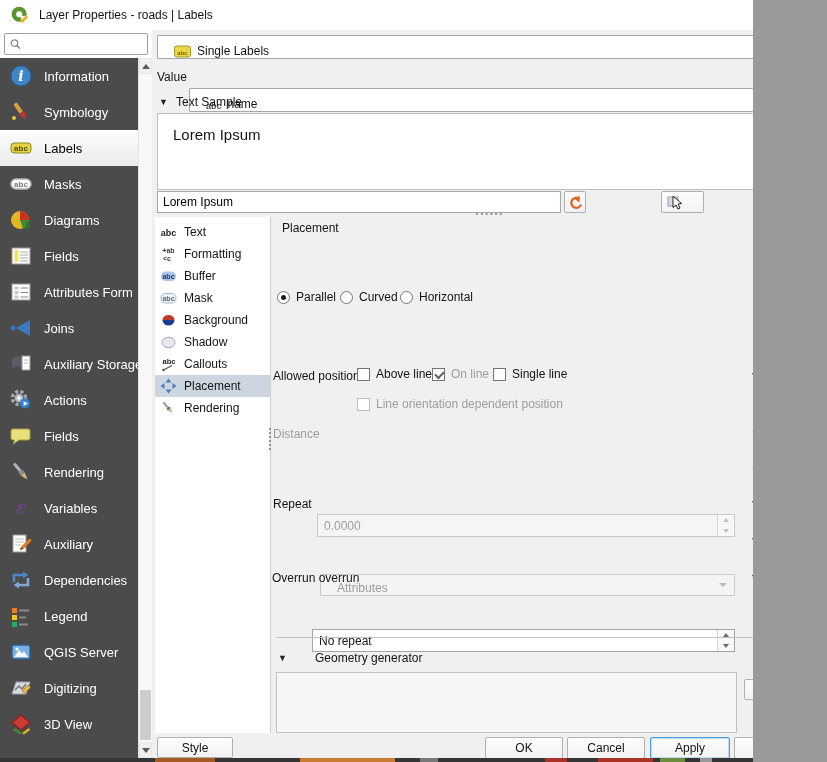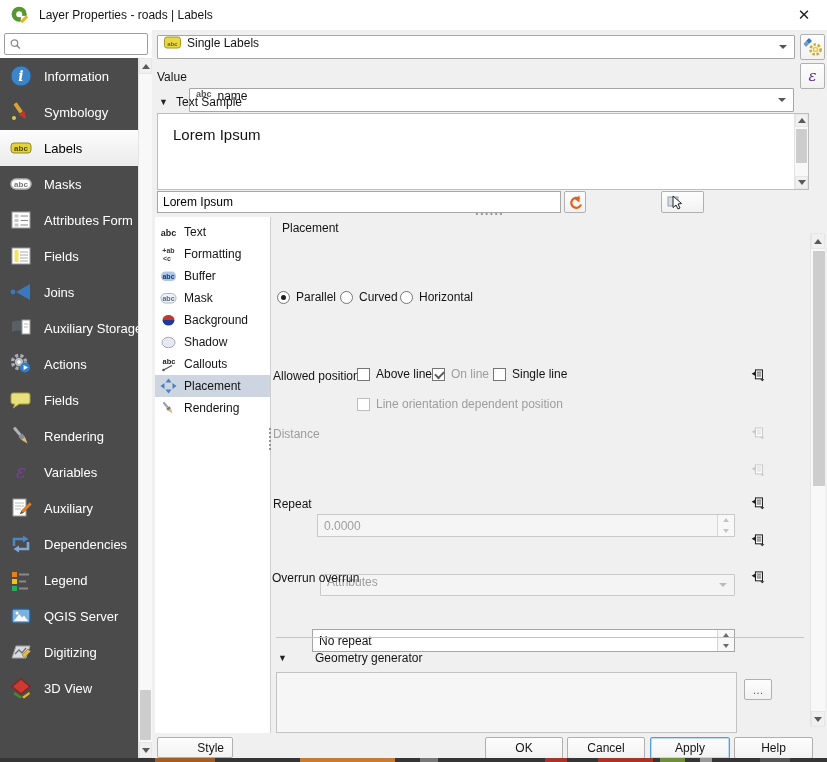--- a/index.html
+++ b/index.html
@@ -1,17 +1,17 @@
 <!DOCTYPE html>
 <html><head>
 <meta charset="utf-8">
 <style>
 *{box-sizing:border-box}
 body{margin:0;background:#9a9a9a}
-#win{position:relative;width:827px;height:762px;background:#f0f0f0;font:12px "Liberation Sans",sans-serif;color:#141414;overflow:hidden}
+#win{position:relative;width:753px;height:762px;background:#f0f0f0;font:12px "Liberation Sans",sans-serif;color:#141414;overflow:hidden}
 .abs{position:absolute}
 .bold{font-weight:normal}
 .dis{color:#9d9d9d}
 
 .titlebar{position:absolute;left:0;top:0;width:827px;height:30px;background:#fff;display:flex;align-items:center;padding:0 10px;gap:9px}
 .closex{margin-left:auto;font-size:15px;color:#222;width:26px;text-align:center;cursor:default}
 
 .search-area{position:absolute;left:0;top:30px;width:152px;height:28px;background:#fff}
 .searchbox{position:absolute;left:4px;top:3px;width:144px;height:22px;border:1px solid #9f9f9f;border-radius:2px;background:#fff;display:flex;align-items:center;padding:0 4px}
 
@@ -21,21 +21,21 @@
 .nico{flex:none}
 
 .sbtrack{background:#f8f8f8;border-left:1px solid #e4e4e4}
 .sbarrow{background:#f0f0f0;display:flex;align-items:center;justify-content:center;border:1px solid #e6e6e6}
 .tri-u{width:0;height:0;border:4px solid transparent;border-top:none;border-bottom:5px solid #5a5a5a}
 .tri-d{width:0;height:0;border:4px solid transparent;border-bottom:none;border-top:5px solid #5a5a5a}
 .sbthumb{background:#cdcdcd;border-radius:1px}
 
 .btn{border:1px solid #b0b0b0;background:linear-gradient(#fdfdfd,#f2f2f2);border-radius:2px;display:flex;align-items:center;justify-content:center}
 .btn.default{border:1px solid #4f9fdf;box-shadow:0 0 0 1px #bcdcf4 inset}
-.combo{border:1px solid #a6a6a6;background:#fff;display:flex;align-items:flex-start;padding:0 20px 0 6px;position:relative;border-radius:1px}
+.combo{border:1px solid #a6a6a6;background:#fff;display:flex;align-items:flex-end;padding:0 20px 0 16px;position:relative;border-radius:1px}
 .combo.grad{background:linear-gradient(#fefefe,#f0f0f0)}
 .combo .arr{position:absolute;right:7px;top:50%;margin-top:-2px;width:0;height:0;border:4px solid transparent;border-bottom:none;border-top:4px solid #555}
 .combo.disb{border-color:#c9c9c9;background:#f4f4f4;color:#9d9d9d}
 .combo.disb .arr{border-top-color:#bcbcbc}
 .spinbox{border:1px solid #a6a6a6;background:#fff;display:flex;align-items:center;padding:0 24px 0 6px;position:relative}
 .spinbox.disb{border-color:#c9c9c9;background:#f5f5f5;color:#9d9d9d}
 .spin{position:absolute;top:0;right:0;bottom:0;width:17px;border-left:1px solid #d6d6d6;display:flex;flex-direction:column}
 .spin div{flex:1;display:flex;align-items:center;justify-content:center;background:#f8f8f8}
 .spin .u::after{content:"";width:0;height:0;border:3px solid transparent;border-top:none;border-bottom:4px solid #6a6a6a}
 .spin .d::after{content:"";width:0;height:0;border:3px solid transparent;border-bottom:none;border-top:4px solid #6a6a6a}
@@ -122,40 +122,49 @@
       </div>
       <div class="navitem">
         <svg class="nico" width="24" height="24" viewBox="0 0 24 24">
             <rect x="2" y="7" width="20" height="10" rx="5" fill="#fdfdfd" stroke="#b5b5b5" stroke-width="1.5"></rect>
             <text x="12" y="15" text-anchor="middle" font-size="8" font-weight="bold" fill="#777" font-family="Liberation Sans,sans-serif">abc</text>
           </svg>
         <span>Masks</span>
       </div>
       <div class="navitem">
         <svg class="nico" width="24" height="24" viewBox="0 0 24 24">
+            <circle cx="11" cy="12" r="9" fill="#e3b71e"></circle>
+            <path d="M11 12 L11 3 A9 9 0 0 1 20 12 Z" fill="#cc2f26"></path>
+            <path d="M11 12 L20 12 A9 9 0 0 1 14 20.6 Z" fill="#3d8e33"></path>
+            <rect x="17" y="14" width="4" height="7" fill="#2f7030"></rect>
+          </svg>
+        <span>Diagrams</span>
+      </div>
+      <div class="navitem">
+        <svg class="nico" width="24" height="24" viewBox="0 0 24 24">
+            <rect x="3" y="4" width="18" height="16" fill="#fff" stroke="#999"></rect>
+            <rect x="5.5" y="6" width="4" height="12" fill="#f3e267"></rect>
+            <line x1="11" y1="8" x2="19" y2="8" stroke="#aaa"></line>
+            <line x1="11" y1="11" x2="19" y2="11" stroke="#aaa"></line>
+            <line x1="11" y1="14" x2="19" y2="14" stroke="#aaa"></line>
+            <line x1="11" y1="17" x2="19" y2="17" stroke="#aaa"></line>
+          </svg>
+        <span>Fields</span>
+      </div>
+      <div class="navitem">
+        <svg class="nico" width="24" height="24" viewBox="0 0 24 24">
             <rect x="3" y="4" width="18" height="16" fill="#fff" stroke="#999"></rect>
             <rect x="5.5" y="6.5" width="4" height="3" fill="#c8c8c8"></rect>
             <rect x="5.5" y="11" width="4" height="3" fill="#c8c8c8"></rect>
             <rect x="5.5" y="15.5" width="4" height="3" fill="#c8c8c8"></rect>
             <line x1="11.5" y1="8" x2="19" y2="8" stroke="#888"></line>
             <line x1="11.5" y1="12.5" x2="19" y2="12.5" stroke="#888"></line>
             <line x1="11.5" y1="17" x2="19" y2="17" stroke="#888"></line>
           </svg>
         <span>Attributes Form</span>
-      </div>
-      <div class="navitem">
-        <svg class="nico" width="24" height="24" viewBox="0 0 24 24">
-            <rect x="3" y="4" width="18" height="16" fill="#fff" stroke="#999"></rect>
-            <rect x="5.5" y="6" width="4" height="12" fill="#f3e267"></rect>
-            <line x1="11" y1="8" x2="19" y2="8" stroke="#aaa"></line>
-            <line x1="11" y1="11" x2="19" y2="11" stroke="#aaa"></line>
-            <line x1="11" y1="14" x2="19" y2="14" stroke="#aaa"></line>
-            <line x1="11" y1="17" x2="19" y2="17" stroke="#aaa"></line>
-          </svg>
-        <span>Fields</span>
       </div>
       <div class="navitem">
         <svg class="nico" width="24" height="24" viewBox="0 0 24 24">
             <polygon points="21,4 7,12 21,20" fill="#3a79bd"></polygon>
             <circle cx="4" cy="12" r="2.4" fill="#3a79bd"></circle>
           </svg>
         <span>Joins</span>
       </div>
       <div class="navitem">
         <svg class="nico" width="24" height="24" viewBox="0 0 24 24">
@@ -563,21 +572,21 @@
     <div class="abs sbarrow" style="left:0;top:0;width:14px;height:16px">
         <div class="tri-u"></div>
       </div>
     <div class="abs sbthumb" style="left:1.5px;top:18px;width:12px;height:235px"></div>
     <div class="abs sbarrow" style="left:0;top:478px;width:14px;height:16px">
         <div class="tri-d"></div>
       </div>
   </div>
 
   <div class="bottombar"></div>
-  <div class="abs btn" style="left:157px;top:737px;width:76px;height:21px;justify-content:flex-end;padding:0 8px">
+  <div class="abs btn" style="left:157px;top:737px;width:76px;height:21px;justify-content:center;padding:0 8px">
     <span>Style</span>
     <span class="arr" style="position:static;margin:0;border-top-color:#666"></span>
   </div>
   <div class="abs btn" style="left:485px;top:737px;width:78px;height:22px">
       <span>OK</span>
     </div>
   <div class="abs btn" style="left:567px;top:737px;width:78px;height:22px">
       <span>Cancel</span>
     </div>
   <div class="abs btn default" style="left:650px;top:737px;width:80px;height:22px">

